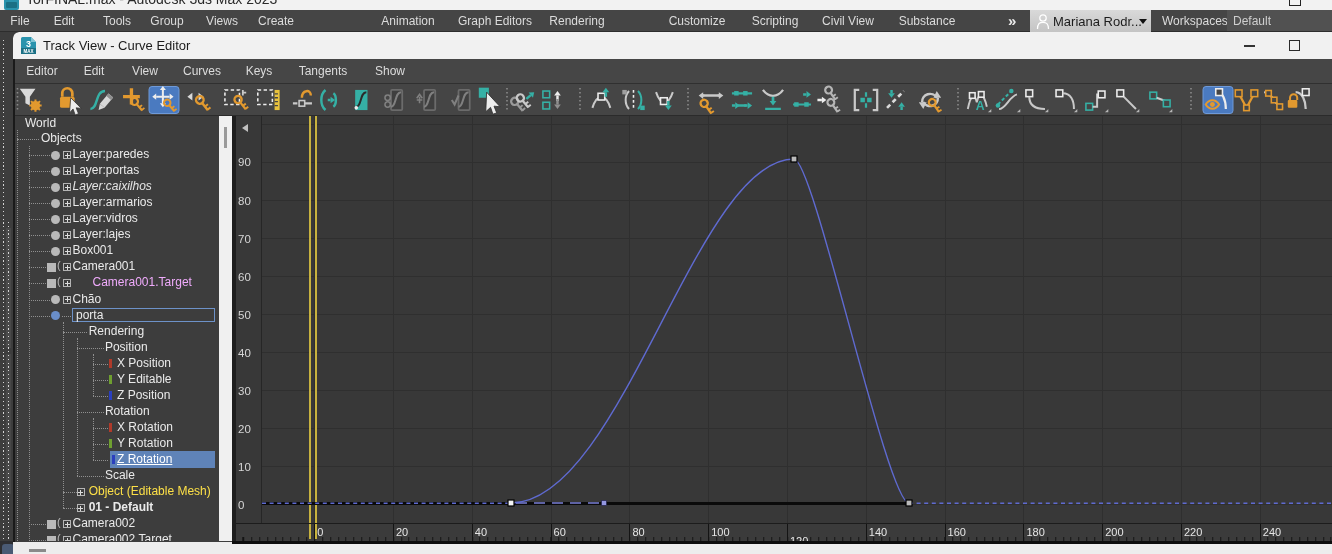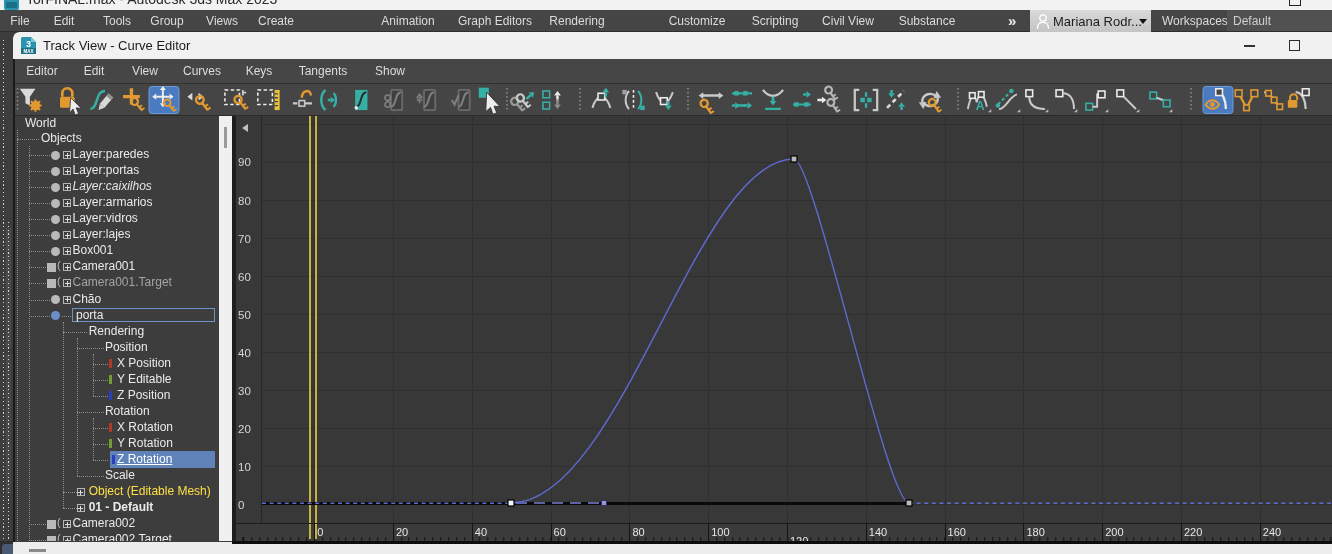--- a/index.html
+++ b/index.html
@@ -480,21 +480,21 @@
       <div class="ab" style="left:44px;top:143.39999999999998px;font-size:11px;color:#b9b9b9;">(</div>
       <div class="ab" style="left:50px;top:147.39999999999998px;width:8px;height:8px;border:1px solid #b5b5b5;box-sizing:border-box;background:#3d3d3d;"></div>
       <div class="ab" style="left:51.5px;top:150.89999999999998px;width:5px;height:1px;background:#dcdcdc;"></div>
       <div class="ab" style="left:53.5px;top:148.89999999999998px;width:1px;height:5px;background:#dcdcdc;"></div>
       <div class="ab" style="left:59.5px;top:143.39999999999998px;font-size:12px;color:#eaeaea;white-space:nowrap;">Camera001</div>
       <div class="ab" style="left:34px;top:162.89999999999998px;width:9px;height:9px;background:#b9b9b9;"></div>
       <div class="ab" style="left:44px;top:159.39999999999998px;font-size:11px;color:#b9b9b9;">(</div>
       <div class="ab" style="left:50px;top:163.39999999999998px;width:8px;height:8px;border:1px solid #b5b5b5;box-sizing:border-box;background:#3d3d3d;"></div>
       <div class="ab" style="left:51.5px;top:166.89999999999998px;width:5px;height:1px;background:#dcdcdc;"></div>
       <div class="ab" style="left:53.5px;top:164.89999999999998px;width:1px;height:5px;background:#dcdcdc;"></div>
-      <div class="ab" style="left:59.5px;top:159.39999999999998px;font-size:12px;color:#a3a3a3;white-space:nowrap;">Camera001.Target</div>
+      <div class="ab" style="left:59.5px;top:159.39999999999998px;font-size:12px;color:#f0abfc;white-space:nowrap;padding-left:20px;">Camera001.Target</div>
       <div class="ab" style="left:38px;top:179px;width:9px;height:9px;border-radius:50%;background:#b9b9b9;"></div>
       <div class="ab" style="left:50px;top:179.5px;width:8px;height:8px;border:1px solid #b5b5b5;box-sizing:border-box;background:#3d3d3d;"></div>
       <div class="ab" style="left:51.5px;top:183px;width:5px;height:1px;background:#dcdcdc;"></div>
       <div class="ab" style="left:53.5px;top:181px;width:1px;height:5px;background:#dcdcdc;"></div>
       <div class="ab" style="left:59.5px;top:175.5px;font-size:12px;color:#eaeaea;white-space:nowrap;">Chão</div>
       <div class="ab" style="left:38px;top:195px;width:9px;height:9px;border-radius:50%;background:#6a8ec9;"></div>
       <div class="ab" style="left:49px;top:199.5px;width:9px;height:0;border-top:1px dotted #909090;"></div>
       <div class="ab" style="left:58.5px;top:192.3px;width:143px;height:13.5px;border:1px solid #6d92c8;box-sizing:border-box;"></div>
       <div class="ab" style="left:63px;top:191.5px;font-size:12px;color:#eaeaea;white-space:nowrap;">porta</div>
       <div class="ab" style="left:75.7px;top:207.60000000000002px;font-size:12px;color:#eaeaea;white-space:nowrap;">Rendering</div>

